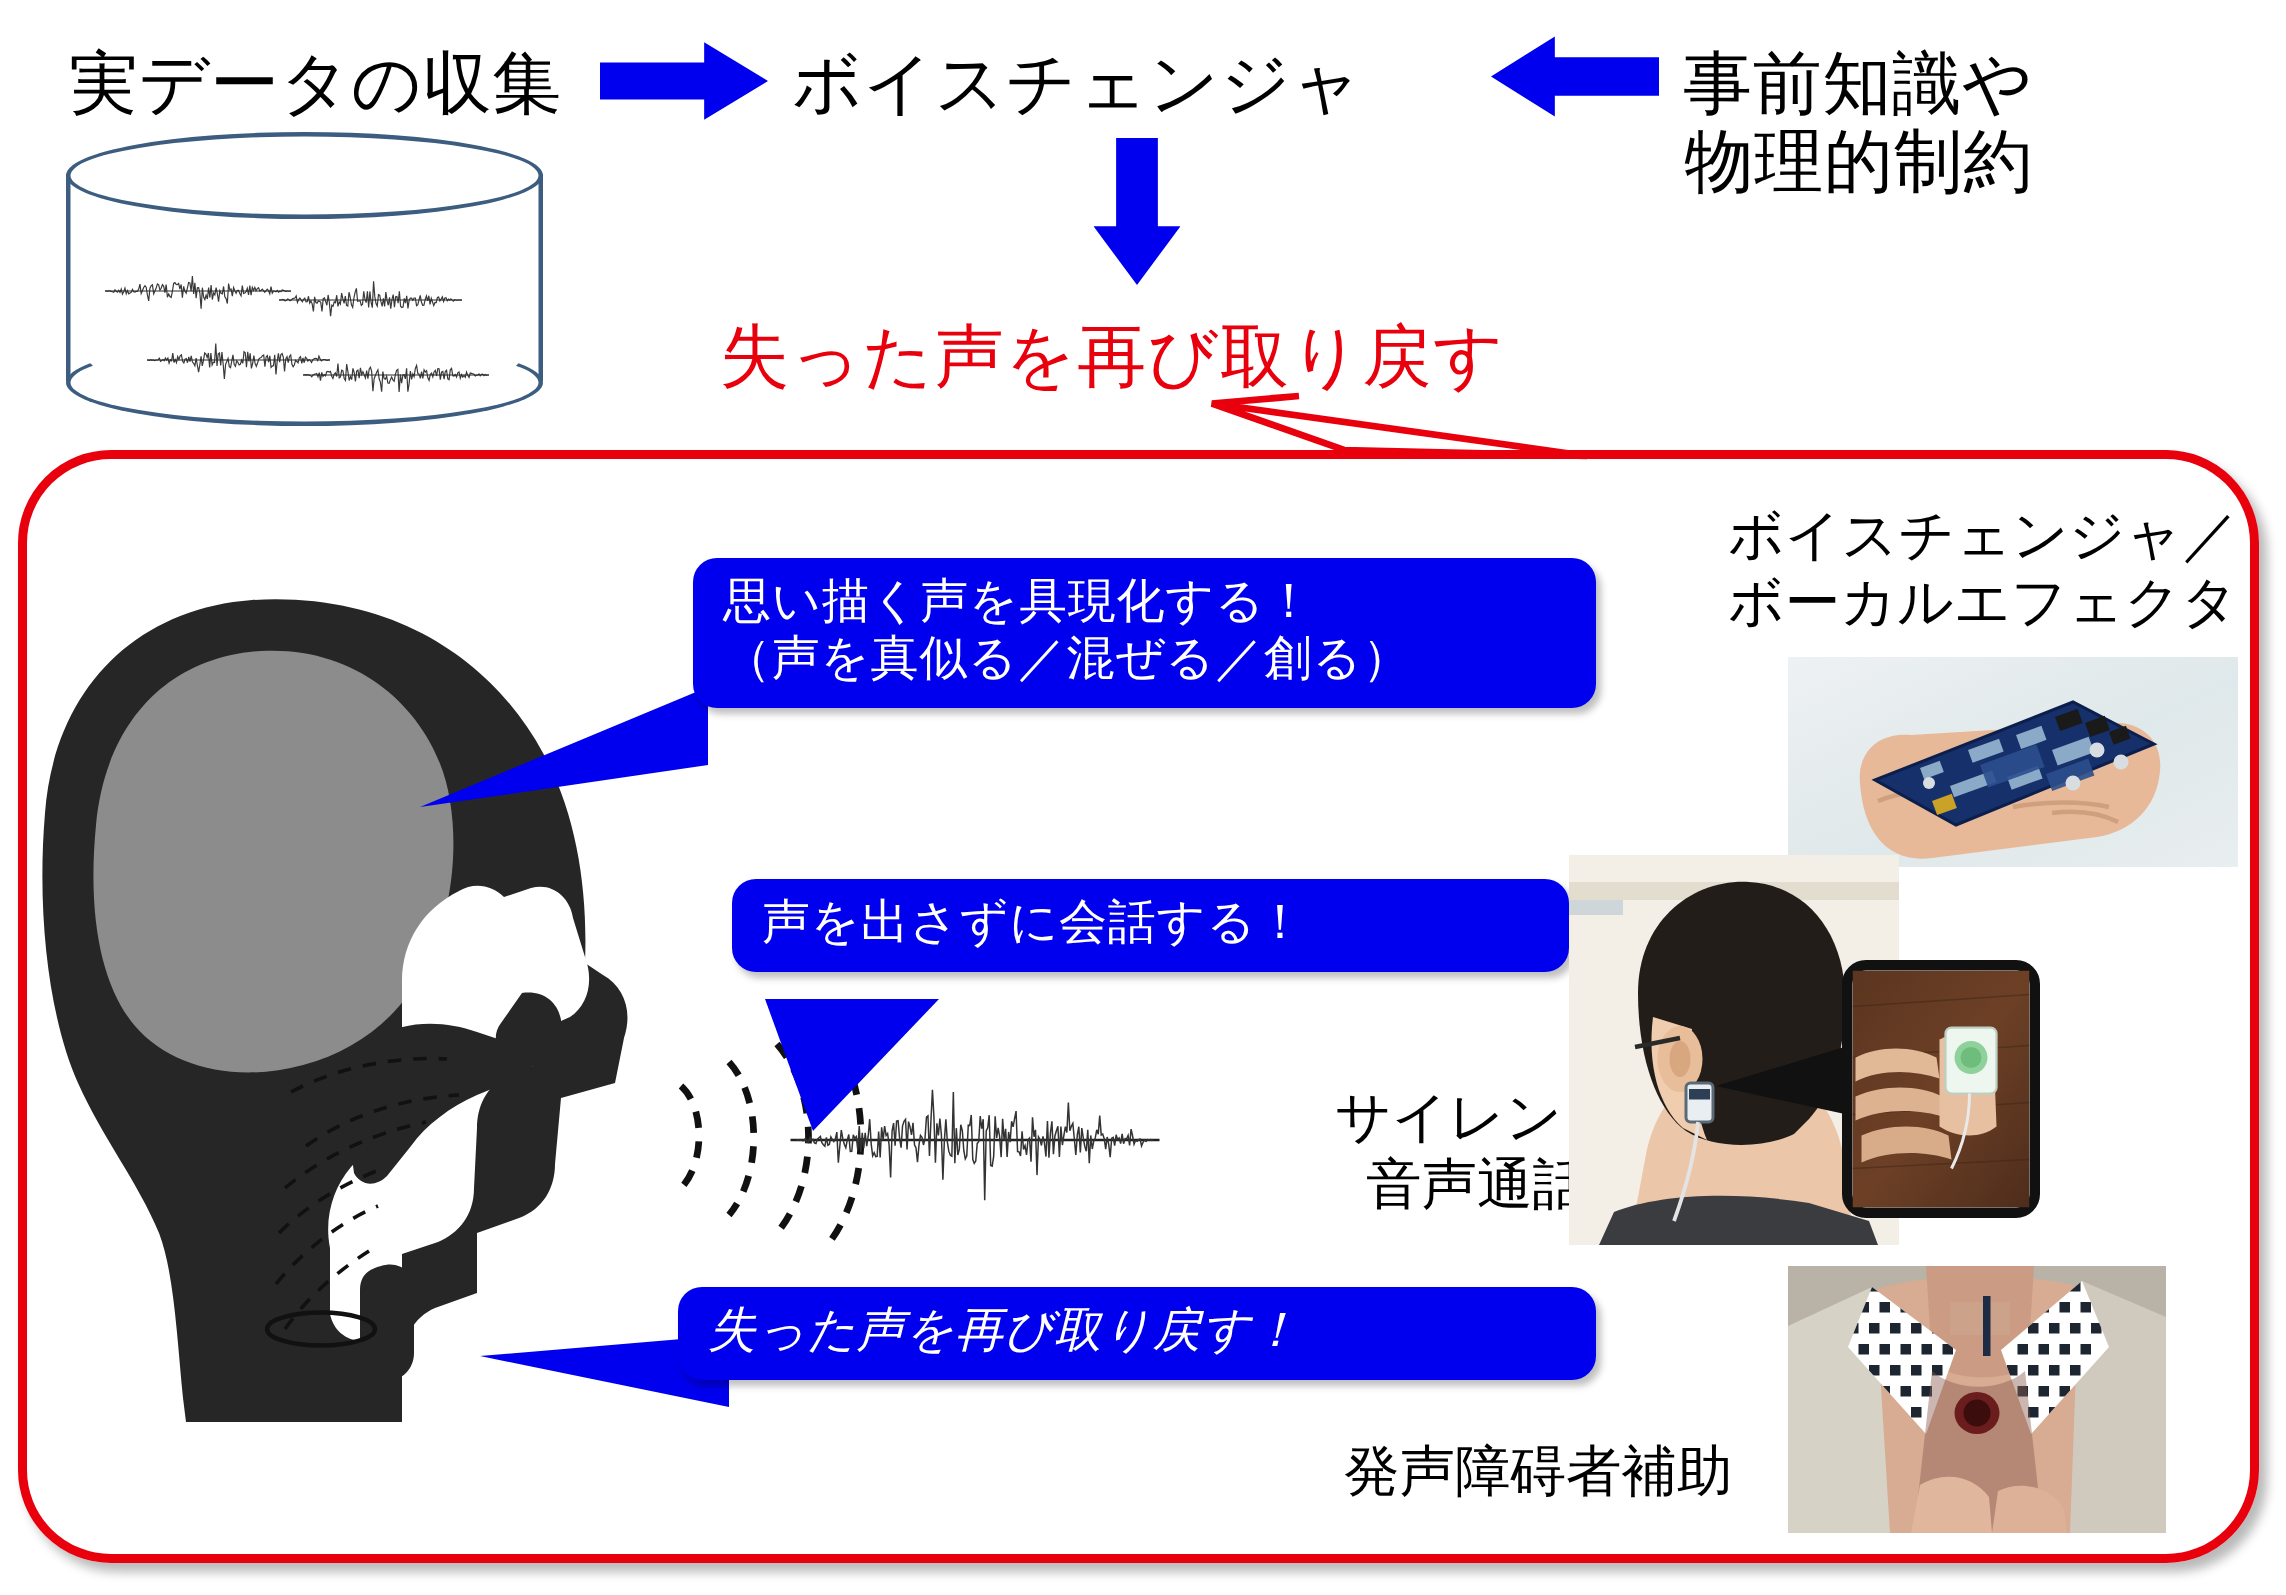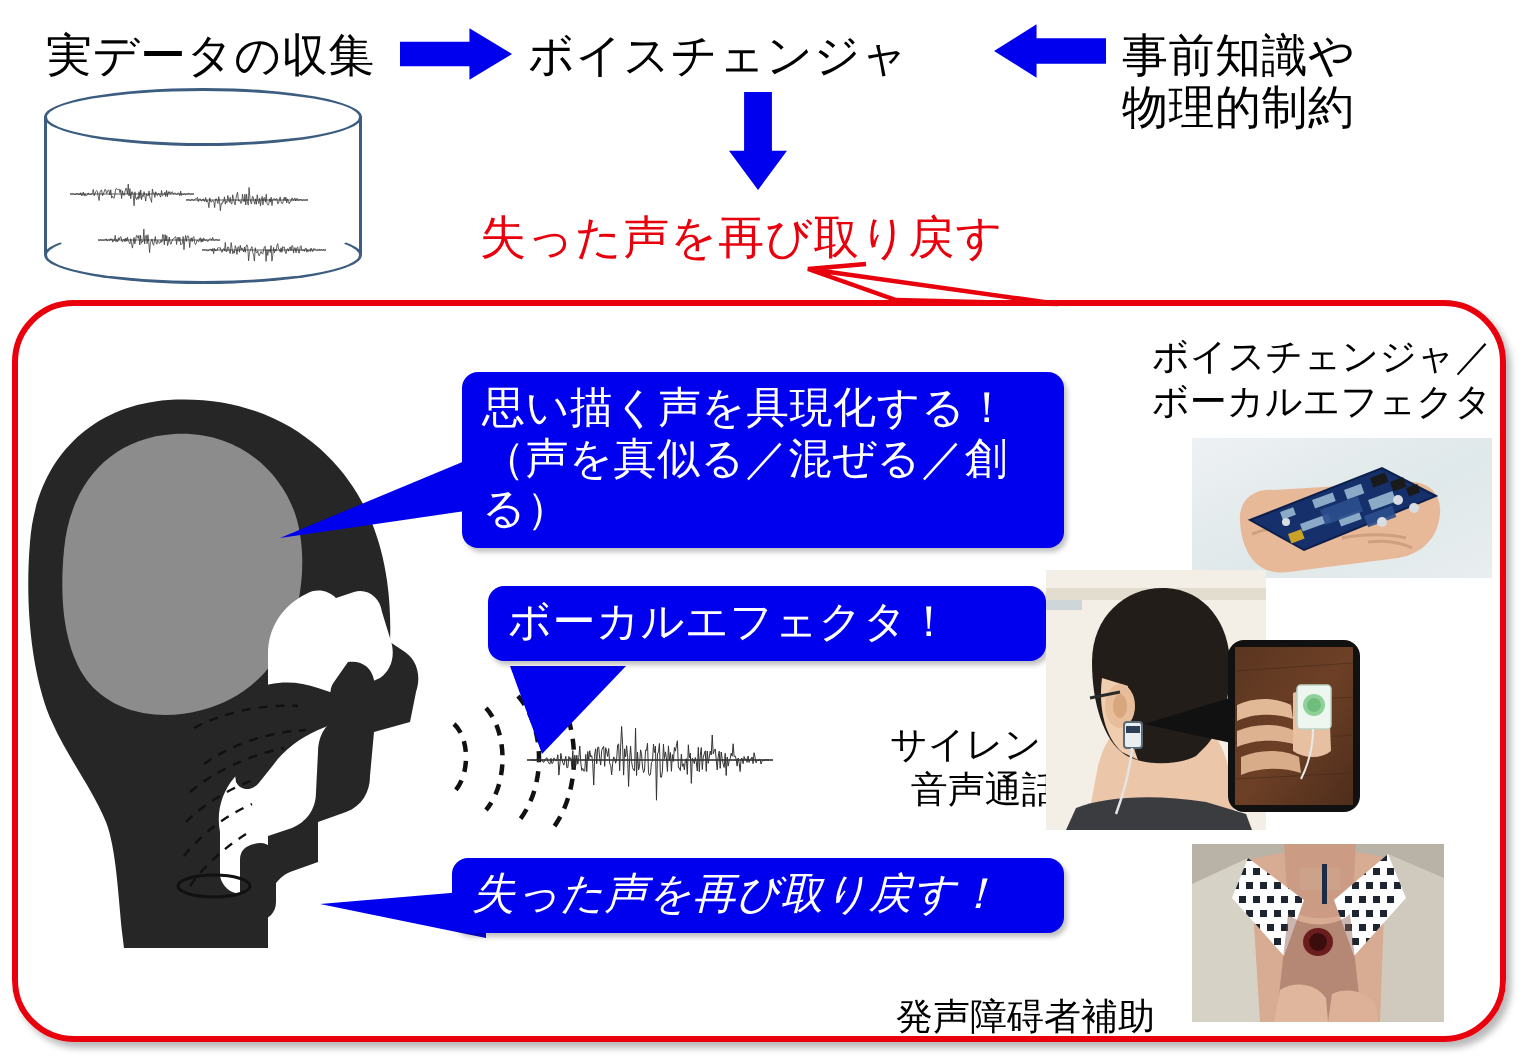--- a/index.html
+++ b/index.html
@@ -10,21 +10,21 @@
   }
   .abs{position:absolute;}
 
   
   .flowtxt{
     font-size:46px;color:#000;line-height:1.12;white-space:pre-line;
     letter-spacing:0.5px;font-weight:400;margin-top:12px;
   }
   #collect-label{left:46px;top:18px;}
   #describe-label{left:528px;top:18px;}
-  #prior-label{left:1122px;top:18px;text-align:left;}
+  #prior-label{left:1122px;top:18px;text-align:right;}
   #build-label{left:480px;top:200px;color:#e8000d;font-size:46px;letter-spacing:1px;}
 
   
   .arrow-right{
     left:400px;top:26px;width:112px;height:56px;
     background:#0000ee;
     clip-path:polygon(0 28%,62% 28%,62% 4%,100% 50%,62% 96%,62% 72%,0 72%);
   }
   .arrow-left{
     left:994px;top:22px;width:112px;height:58px;
@@ -62,38 +62,38 @@
     box-shadow:5px 6px 7px rgba(0,0,0,.28);
   }
   #red-arrow{left:800px;top:258px;width:260px;height:56px;}
 
   
   #head{left:18px;top:392px;width:470px;height:562px;}
 
   
   .bubble{
     background:#0000ee;color:#fff;border-radius:16px;
-    font-size:43px;line-height:1.18;padding:10px 20px 14px 20px;
+    font-size:32px;line-height:1.18;padding:10px 20px 14px 20px;
     white-space:pre-line;letter-spacing:0.5px;
     box-shadow:3px 4px 5px rgba(0,0,0,.25);
   }
   #bubble-1{left:462px;top:372px;width:562px;}
   #bubble-2{left:488px;top:586px;width:518px;}
   #bubble-3{left:452px;top:858px;width:572px;font-style:italic;}
   .tail{position:absolute;}
 
   
   #soundwaves{left:440px;top:672px;width:140px;height:170px;}
   #speech-wave{left:525px;top:700px;width:250px;height:120px;}
 
   
   .rlabel{font-size:37px;color:#000;line-height:1.22;white-space:pre-line;text-align:left;}
   #label-vc{left:1104px;top:334px;margin-left:48px;}
   #label-silent{left:890px;top:722px;text-align:center;}
-  #label-assist{left:896px;top:994px;}
+  #label-assist{left:896px;top:962px;font-family:Liberation Mono, monospace;}
 
   
   .photo{overflow:hidden;position:absolute;}
   #photo-board{left:1192px;top:438px;width:300px;height:140px;}
   #photo-person{left:1046px;top:570px;width:220px;height:260px;}
   #photo-sensor-frame{
     left:1228px;top:640px;width:132px;height:172px;
     border:7px solid #111;border-radius:16px;background:#fff;box-sizing:border-box;
   }
   #photo-neck{left:1192px;top:844px;width:252px;height:178px;}
@@ -211,21 +211,21 @@
 
 <svg class="abs tail" style="left:276px;top:448px;width:200px;height:96px;">
   <path d="M196 10 L196 62 L4 90 Z" fill="#0000ee"></path>
 </svg>
 <div class="abs bubble" id="bubble-1">思い描く声を具現化する！
 （声を真似る／混ぜる／創る）</div>
 
 <svg class="abs tail" style="left:506px;top:664px;width:180px;height:96px;">
   <path d="M4 2 L120 2 L36 90 Z" fill="#0000ee"></path>
 </svg>
-<div class="abs bubble" id="bubble-2">ボーカルエフェクタ！</div>
+<div class="abs bubble" id="bubble-2">声を出さずに会話する！</div>
 
 <svg class="abs tail" style="left:316px;top:882px;width:180px;height:70px;">
   <path d="M170 8 L170 56 L4 22 Z" fill="#0000ee"></path>
 </svg>
 <div class="abs bubble" id="bubble-3">失った声を再び取り戻す！</div>
 
 <div class="abs rlabel" id="label-vc">ボイスチェンジャ／
 ボーカルエフェクタ</div>
 <div class="abs rlabel" id="label-silent">サイレント
 音声通話</div>

